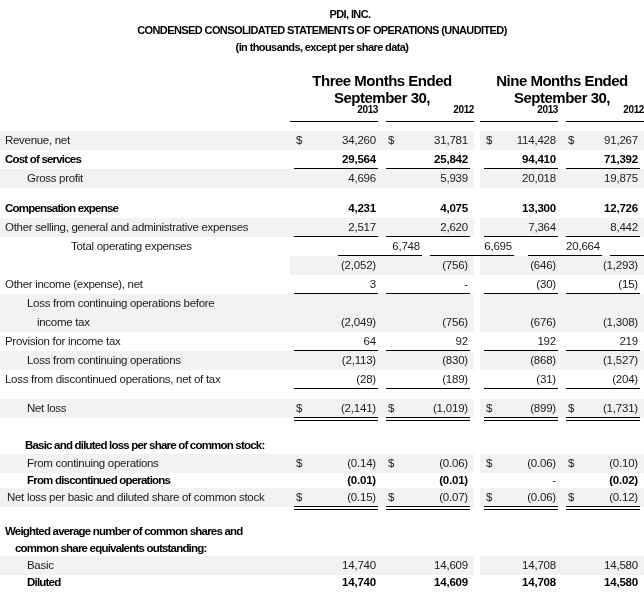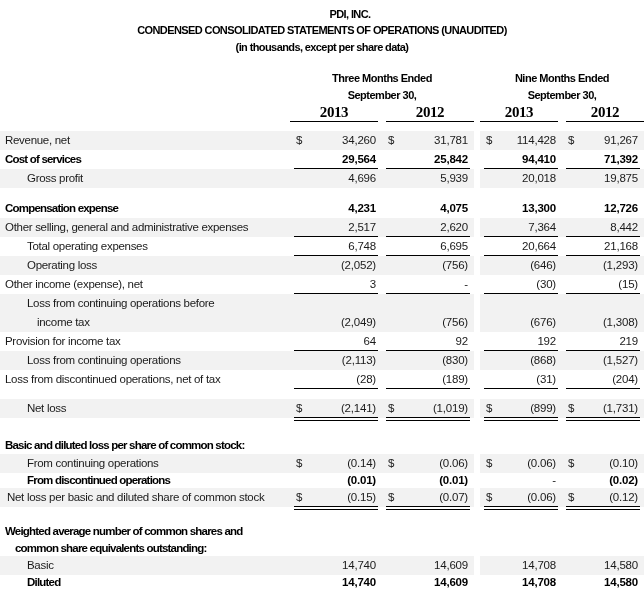--- a/index.html
+++ b/index.html
@@ -1,19 +1,19 @@
 <!DOCTYPE html>
 <html><head>
   <meta charset="utf-8">
   <style>
     * { margin:0; padding:0; box-sizing:border-box; }
     body { width:644px; height:593px; background:#ffffff; font-family:"Liberation Sans", sans-serif; color:#1a1a1a; position:relative; overflow:hidden; font-size:11.5px; }
     .title { position:absolute; left:0; width:644px; text-align:center; font-weight:bold; font-size:11px; letter-spacing:-0.6px; color:#000; }
-    .hdr { position:absolute; text-align:center; font-weight:bold; font-size:11px; letter-spacing:-0.5px; color:#000; }
-    .yr { position:absolute; top:104px; height:18px; text-align:center; font-weight:bold; font-size:15px; letter-spacing:-0.4px; color:#000; border-bottom:1.5px solid #000;font-family:Liberation Serif, serif; }
+    .hdr { position:absolute; text-align:center; font-weight:bold; font-size:15px; letter-spacing:-0.5px; color:#000; }
+    .yr { position:absolute; top:104px; height:18px; text-align:right; font-weight:bold; font-size:10px; letter-spacing:-0.4px; color:#000; border-bottom:1.5px solid #000; }
     .row { position:absolute; left:0; width:532px; height:19px; }
     .band .cell { background:#f2f2f2; }
     .cell { position:absolute; top:0; height:19px; }
     .lbl { left:0; width:290px; padding-left:5px; line-height:19px; white-space:nowrap; letter-spacing:-0.3px; }
     .ind1 { padding-left:27px; }
     .ind2 { padding-left:37px; }
     .ind3 { padding-left:7px; }
     .ind0b { padding-left:15px; }
     .b { font-weight:bold; letter-spacing:-0.8px; color:#000; }
     .c1 { left:290px; width:92px; }
@@ -135,42 +135,41 @@
   <div class="cell c3">
       <span class="val">7,364</span>
       <span class="ul"></span>
     </div>
   <div class="cell c4">
       <span class="val">8,442</span>
       <span class="ul"></span>
     </div>
 </div>
 
-<div class="row" style="top:237px;">
+<div class="row" style="top:237px;margin-left:44px;">
   <div class="cell lbl ind1">Total operating expenses</div>
   <div class="cell c1">
       <span class="val">6,748</span>
       <span class="ul"></span>
     </div>
   <div class="cell c2">
       <span class="val">6,695</span>
       <span class="ul"></span>
     </div>
   <div class="cell c3">
       <span class="val">20,664</span>
       <span class="ul"></span>
     </div>
   <div class="cell c4">
       <span class="val">21,168</span>
       <span class="ul"></span>
     </div>
 </div>
 
 <div class="row band" style="top:256px;">
-  <div class="cell lbl ind1">Operating loss</div>
   <div class="cell c1">
       <span class="val">(2,052)</span>
     </div>
   <div class="cell c2">
       <span class="val">(756)</span>
     </div>
   <div class="cell gap1"></div>
   <div class="cell c3">
       <span class="val">(646)</span>
     </div>
@@ -295,21 +294,21 @@
       <span class="dul"></span>
     </div>
   <div class="cell c4">
       <span class="dol">$</span>
       <span class="val">(1,731)</span>
       <span class="dul"></span>
     </div>
 </div>
 
 <div class="row" style="top:436px;">
-  <div class="cell lbl b" style="width:400px;">Basic and diluted loss per share of common stock:</div>
+  <div class="cell lbl b" style="width:400px;margin-left:20px;">Basic and diluted loss per share of common stock:</div>
 </div>
 
 <div class="row band" style="top:454px;">
   <div class="cell lbl ind1">From continuing operations</div>
   <div class="cell c1">
       <span class="dol">$</span>
       <span class="val">(0.14)</span>
     </div>
   <div class="cell c2">
       <span class="dol">$</span>

